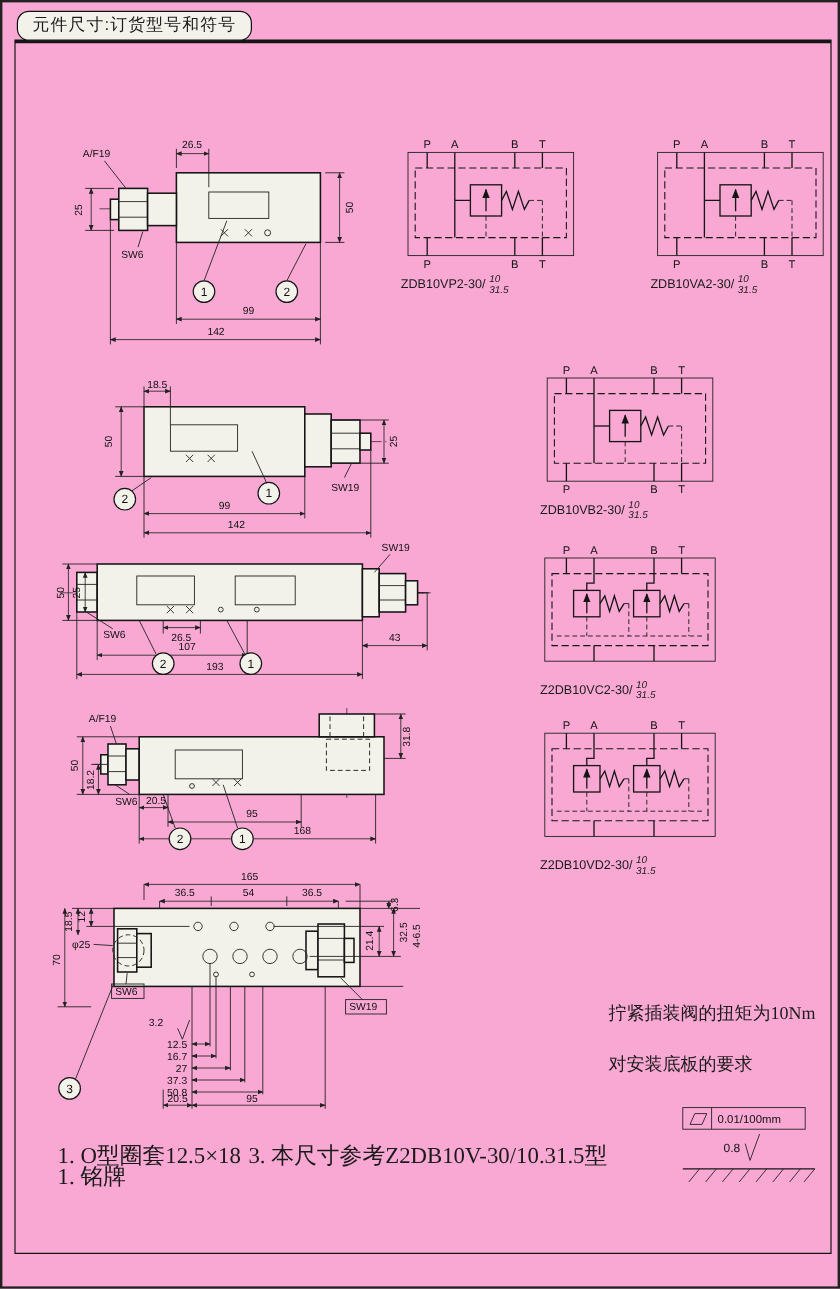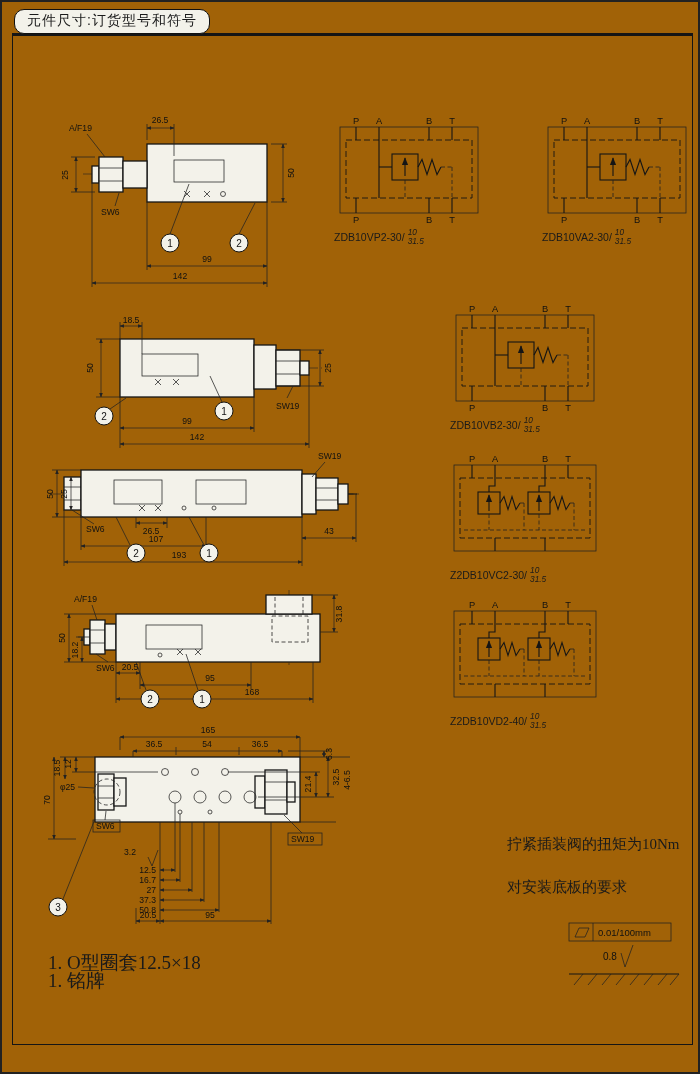--- a/index.html
+++ b/index.html
@@ -1,16 +1,16 @@
 <!DOCTYPE html>
 <html><head>
 <meta charset="utf-8">
 <style>
   html,body{margin:0;padding:0;background:#8d8d86;}
-  .page{position:relative;width:700px;height:1074px;background:#a16207;font-family:"Liberation Sans","DejaVu Sans",sans-serif;color:#1a1a1a;overflow:hidden;border:2px solid #222;box-sizing:border-box;padding-left:24px;}
+  .page{position:relative;width:700px;height:1074px;background:#f9a8d4;font-family:"Liberation Sans","DejaVu Sans",sans-serif;color:#1a1a1a;overflow:hidden;border:2px solid #222;box-sizing:border-box;padding-left:24px;}
   .title-box{position:absolute;left:12px;top:7px;border:1.8px solid #111;border-radius:10px;padding:2px 12px 3px;font-size:14px;letter-spacing:1px;background:#f3f2ea;z-index:2;}
   .frame{position:absolute;left:10px;top:31px;width:679px;height:1008px;border:1.6px solid #151515;border-top-width:3px;}
   .abs{position:absolute;}
   svg{overflow:visible;display:block;}
   svg text{font-family:"Liberation Sans","DejaVu Sans",sans-serif;font-size:8.6px;fill:#111;}
   svg .lbl{font-size:9.3px;}
   .part{fill:#f3f2ea;stroke:#151515;stroke-width:1.3;}
   .med{fill:none;stroke:#151515;stroke-width:1.1;}
   .thin{fill:none;stroke:#222;stroke-width:0.75;}
   .dim{fill:none;stroke:#222;stroke-width:0.7;}
@@ -518,21 +518,21 @@
           <line class="dsh" x1="74" y1="51" x2="74" y2="78"></line>
         <line class="dsh" x1="120" y1="51" x2="124" y2="51"></line>
           <line class="dsh" x1="124" y1="51" x2="124" y2="78"></line>
       </g>
       <text class="lbl" x="22" y="9.5" text-anchor="middle">P</text>
       <text class="lbl" x="45" y="9.5" text-anchor="middle">A</text>
       <text class="lbl" x="95" y="9.5" text-anchor="middle">B</text>
       <text class="lbl" x="118" y="9.5" text-anchor="middle">T</text>
     </svg>
     <div class="sym-label">
-      <span>Z2DB10VD2-40/</span>
+      <span>Z2DB10VD2-30/</span>
       <span class="frac">
           <span>10</span>
           <span>31.5</span>
         </span>
     </div>
   </div>
 
   <div class="abs" style="left:38px;top:718px">
     <svg width="353" height="210" viewBox="-8 0 353 210">
       <defs>
@@ -655,15 +655,16 @@
       <text x="44" y="39" style="font-size:10px">0.8</text>
       <g>
         <path class="thin" d="M62,32 L66,46 L74,24"></path>
         <line class="med" x1="10" y1="53" x2="120" y2="53"></line>
         <path class="thin" d="M24,53 l-9,11 M38,53 l-9,11 M52,53 l-9,11 M66,53 l-9,11 M80,53 l-9,11 M94,53 l-9,11 M108,53 l-9,11 M120,53 l-9,11"></path>
       </g>
     </svg>
   </div>
 
   <div class="footnote" style="left:46px;top:948px">1.  O型圈套12.5×18</div>
+  <div class="footnote" style="left:205px;top:948px">3.  本尺寸参考Z2DB10V-30/10.31.5型</div>
   <div class="footnote" style="left:46px;top:966px">1.  铭牌</div>
 
 </div>
 
 </body></html>

